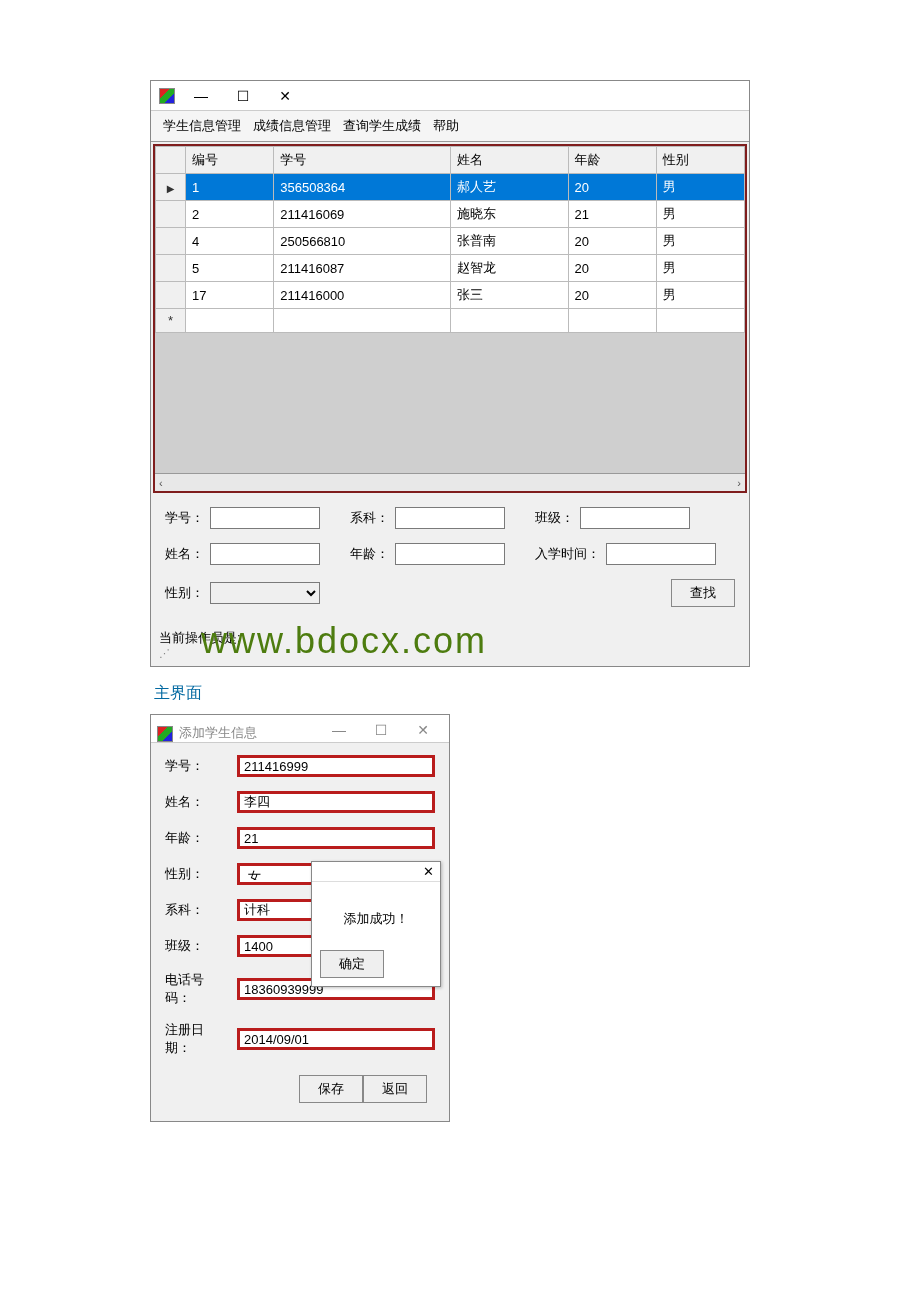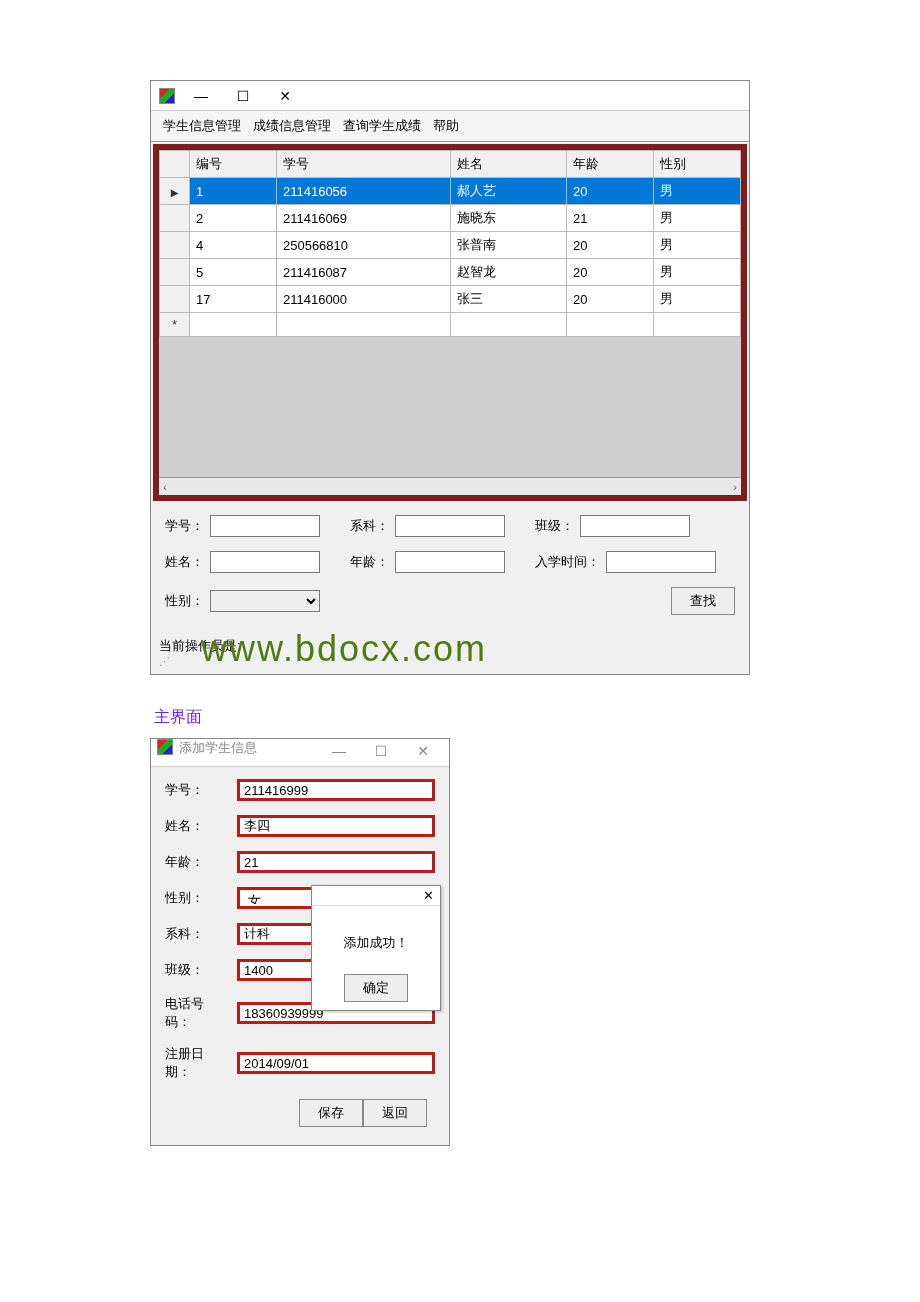--- a/index.html
+++ b/index.html
@@ -45,21 +45,21 @@
       display: flex;
       gap: 12px;
       padding: 6px 12px;
       background: #f5f5f5;
       border-bottom: 1px solid #999;
     }
     .menuitem { cursor: pointer; }
 
     
     .grid-wrap {
-      border: 6px solid #7f1d1d;
+      border: 2px solid #7f1d1d;
       margin: 2px;
       background: #0369a1;
     }
     .grid {
       width: 100%;
       border-collapse: collapse;
       background: #fff;
       font-size: 13px;
     }
     .grid th {
@@ -139,35 +139,35 @@
       position: absolute;
       left: 50px; bottom: 4px;
       font-size: 36px;
       color: #4d7c0f;
       letter-spacing: 2px;
       pointer-events: none;
       z-index: 0;
     }
 
     .caption {
-      margin: 32px 4px 10px;
+      margin: 16px 4px 10px;
       font-size: 16px;
-      color: #6d28d9;
+      color: #0369a1;
       font-family: "SimSun", serif;
     }
 
     
     .window2 {
       border: 1px solid #888;
       background: #f0f0f0;
       width: 300px;
       position: relative;
     }
     .titlebar2 {
-      display: flex; align-items: flex-start;
+      display: flex; align-items: flex-end;
       height: 28px; background: #fff;
       border-bottom: 1px solid #ccc;
       padding: 0 6px;
       color: #888;
     }
     .titlebar2 .title { font-size: 13px; }
     .form2 { padding: 12px 14px 10px; position: relative; }
     .frow2 {
       display: flex; align-items: center;
       gap: 12px; margin-bottom: 14px;
@@ -200,21 +200,21 @@
       display: flex; justify-content: flex-end; align-items: center;
       padding: 0 6px;
       border-bottom: 1px solid #ddd;
     }
     .msgbody {
       padding: 28px 10px 14px;
       text-align: center;
       font-size: 13px;
     }
     .msgbtns {
-      display: flex; justify-content: center;
+      display: flex; justify-content: flex-start;
       padding: 8px;
     }
   </style>
 </head>
 <body>
 
 <div class="window">
 
   <div class="titlebar">
     <span class="app-icon"></span>
@@ -241,21 +241,21 @@
           <th>学号</th>
           <th>姓名</th>
           <th>年龄</th>
           <th>性别</th>
         </tr>
       </thead>
       <tbody id="grid-body">
           <tr class="row-selected">
             <td class="rowheader row-indicator"></td>
             <td>1</td>
-            <td>211416056</td>
+            <td>356508364</td>
             <td>郝人艺</td>
             <td>20</td>
             <td>男</td>
           </tr>
           <tr>
             <td class="rowheader"></td>
             <td>2</td>
             <td>211416069</td>
             <td>施晓东</td>
             <td>21</td>

